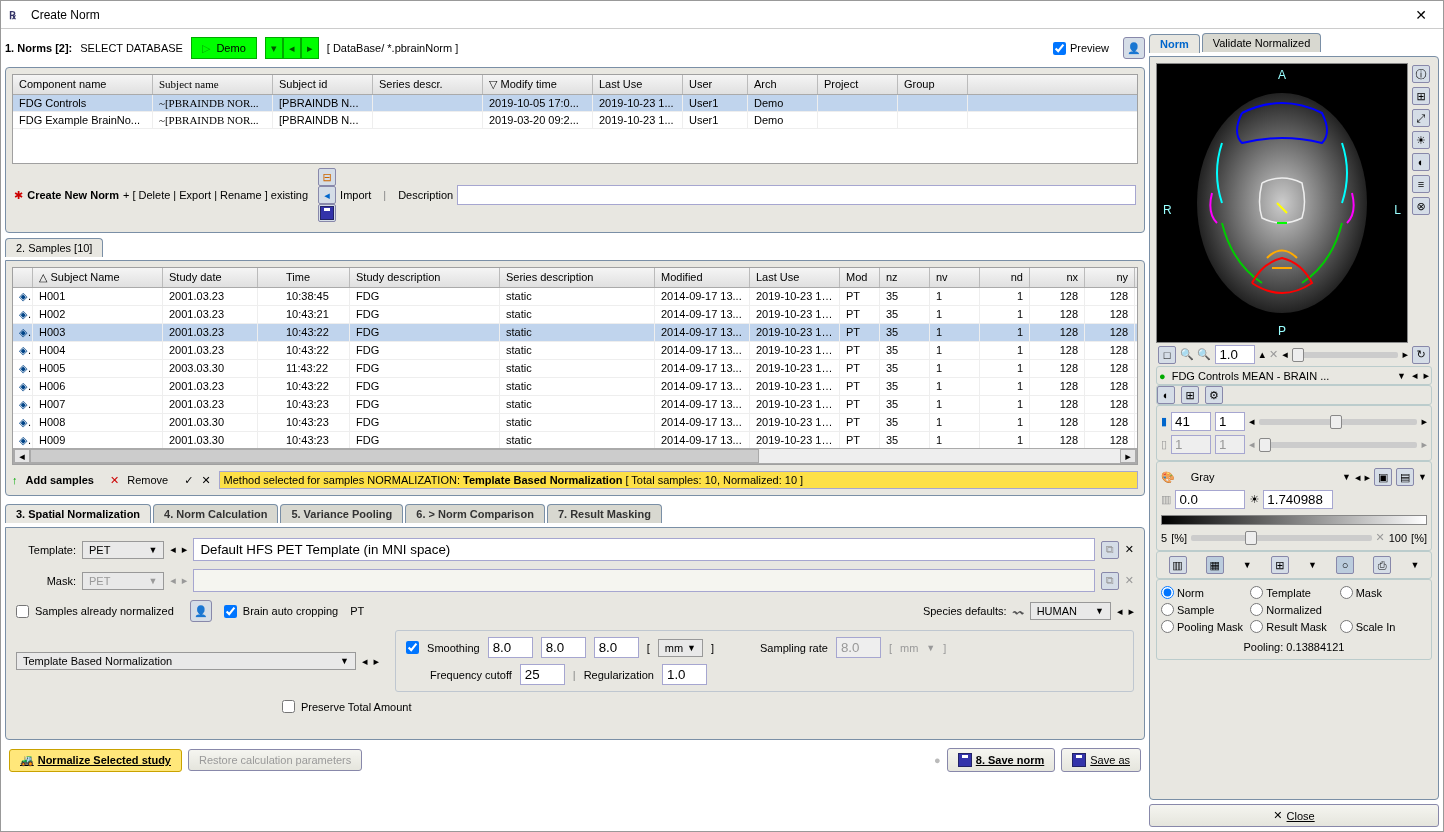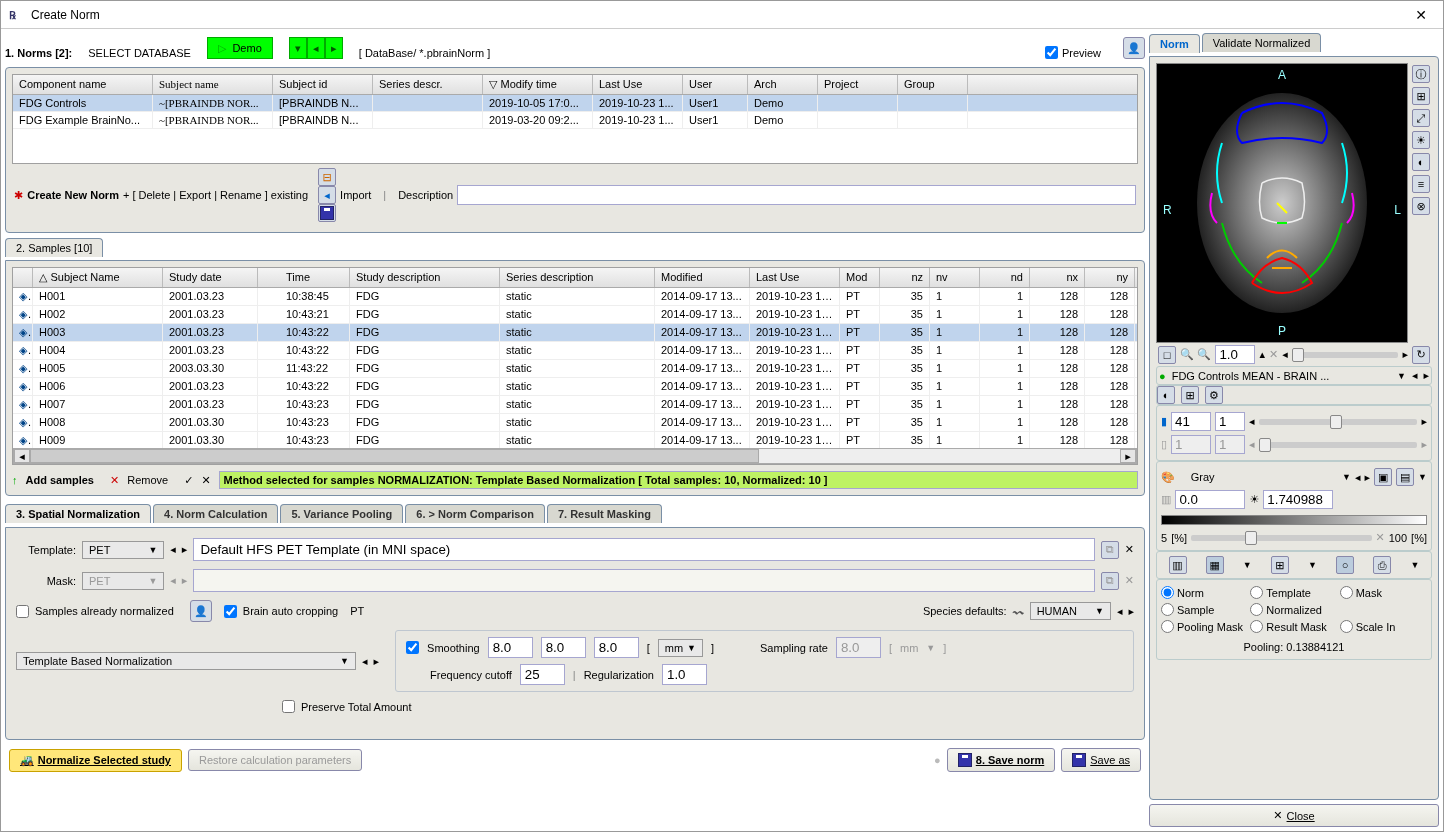--- a/index.html
+++ b/index.html
@@ -9,21 +9,21 @@
 .titlebar-icon { width: 16px; height: 16px; margin-right: 6px; font-weight: bold; color: #336; }
 .titlebar-title { flex: 1; font-size: 12px; }
 .titlebar-close { width: 28px; height: 20px; display: flex; align-items: center; justify-content: center; cursor: pointer; font-size: 14px; }
 .content { flex: 1; display: flex; padding: 4px; gap: 4px; }
 .left-panel { flex: 1; display: flex; flex-direction: column; gap: 4px; }
 .right-panel { width: 290px; display: flex; flex-direction: column; gap: 4px; }
 
 .row { display: flex; align-items: center; gap: 6px; }
 .section-border { border: 1px solid #7a8fa6; border-radius: 4px; padding: 6px; background: #e8e7e1; }
 
-.db-bar { padding: 4px 0; display: flex; align-items: flex-end; gap: 16px; }
+.db-bar { padding: 4px 0; display: flex; align-items: center; gap: 8px; }
 .bold { font-weight: bold; }
 .green-btn { background: #0f0; border: 1px solid #0a0; height: 22px; display: flex; align-items: center; padding: 0 10px; cursor: pointer; }
 .green-btn .tri { color: #0a0; margin-right: 6px; }
 .green-arrows { display: flex; }
 .green-arrows span { background: #0f0; border: 1px solid #0a0; width: 18px; height: 22px; display: flex; align-items: center; justify-content: center; cursor: pointer; color: #050; }
 .preview-toggle { display: flex; align-items: center; gap: 4px; margin-left: auto; }
 .box-btn { border: 1px solid #88a; background: #d5dde7; width: 22px; height: 22px; display: flex; align-items: center; justify-content: center; cursor: pointer; border-radius: 3px; }
 .box-btn.sm { width: 18px; height: 18px; border-radius: 2px; }
 
 .table-container { border: 1px solid #a0a0a0; background: #fff; overflow: hidden; }
@@ -51,28 +51,28 @@
 
 .tabs { display:flex; }
 .tab { border:1px solid #7a8fa6; border-bottom:none; background:#e8e7e1; padding:3px 10px; border-radius:4px 4px 0 0; margin-right:2px; cursor:pointer; display:flex; align-items:center; }
 .tab.active { background:#e8e7e1; position:relative; top:1px; font-weight:normal; }
 .tab.inactive { background:#d8d8d0; }
 
 .samples-table-wrap { height:190px; overflow:hidden; position:relative; }
 .samples-table .th, .samples-table .td { font-size:11px; }
 .st .c1{width:20px;} .st .c2{width:130px;} .st .c3{width:95px;} .st .c4{width:70px;margin-left:22px;}
 .st .c5{width:150px;} .st .c6{width:155px;} .st .c7{width:95px;} .st .c8{width:90px;}
-.st .c9{width:40px;} .st .c10{width:50px;text-align:right;} .st .c11{width:50px;text-align:left;}
+.st .c9{width:40px;} .st .c10{width:50px;} .st .c11{width:50px;text-align:left;}
 .st .c12{width:50px;text-align:right;} .st .c13{width:55px;text-align:right;} .st .c14{width:50px;text-align:right;}
 .hscroll { height:16px; border:1px solid #aaa; background:#eee; display:flex; }
 .hscroll .thumb{ width:65%; background:#ccc; border:1px solid #aaa; }
 .hscroll .arrow{ width:16px; border:1px solid #aaa; display:flex;align-items:center;justify-content:center; background:#e5e5e5; }
 
 .method-bar { display:flex; align-items:center; gap:8px; }
-.method-input { flex:1; border:1px solid #a6a6d0; background:#bef264; padding:2px 4px;font-weight:bold; }
+.method-input { flex:1; border:1px solid #a6a6d0; background:#fde047; padding:2px 4px; }
 
 .step-tabs { display:flex; gap:2px; margin-top:4px; }
 .step-tab { border:1px solid #7a8fa6; border-bottom:none; padding:3px 10px; border-radius:4px 4px 0 0; background:#e8e7e1; font-weight:bold; cursor:pointer; }
 .step-tab.dim { background:#d8d8d0; font-weight:bold; color:#333; }
 
 .form-section { border:1px solid #7a8fa6; border-radius:4px; padding:10px; background:#e8e7e1; }
 .form-row { display:flex; align-items:center; gap:6px; margin-bottom:8px; }
 .form-row .lbl { width:60px; text-align:right; }
 .select-like { border:1px solid #999; background:#e9e9e9; padding:2px 6px; display:flex; align-items:center; gap:4px; }
 .tri-down { font-size:9px; }

